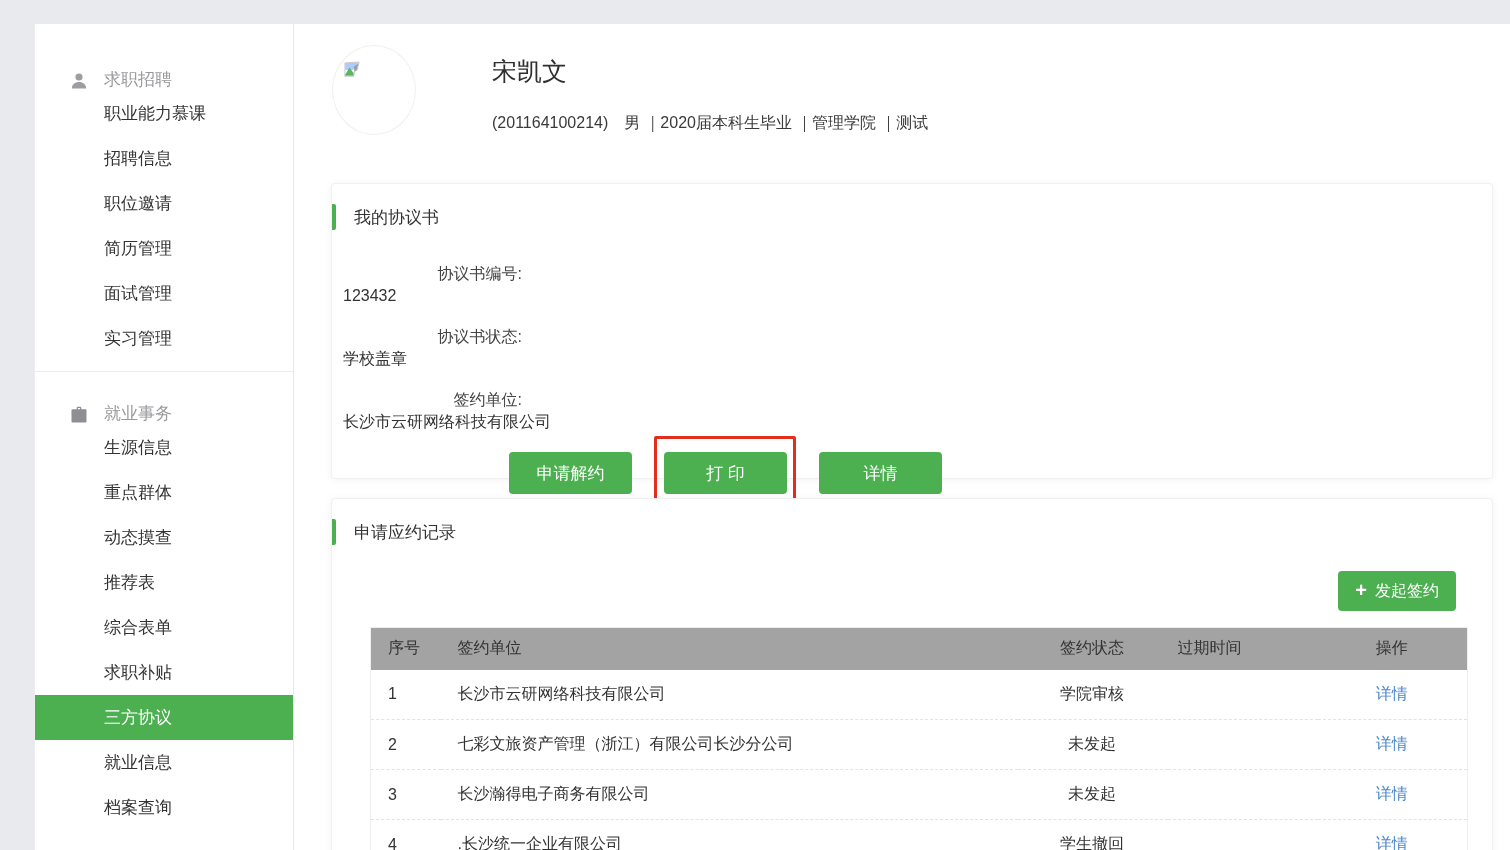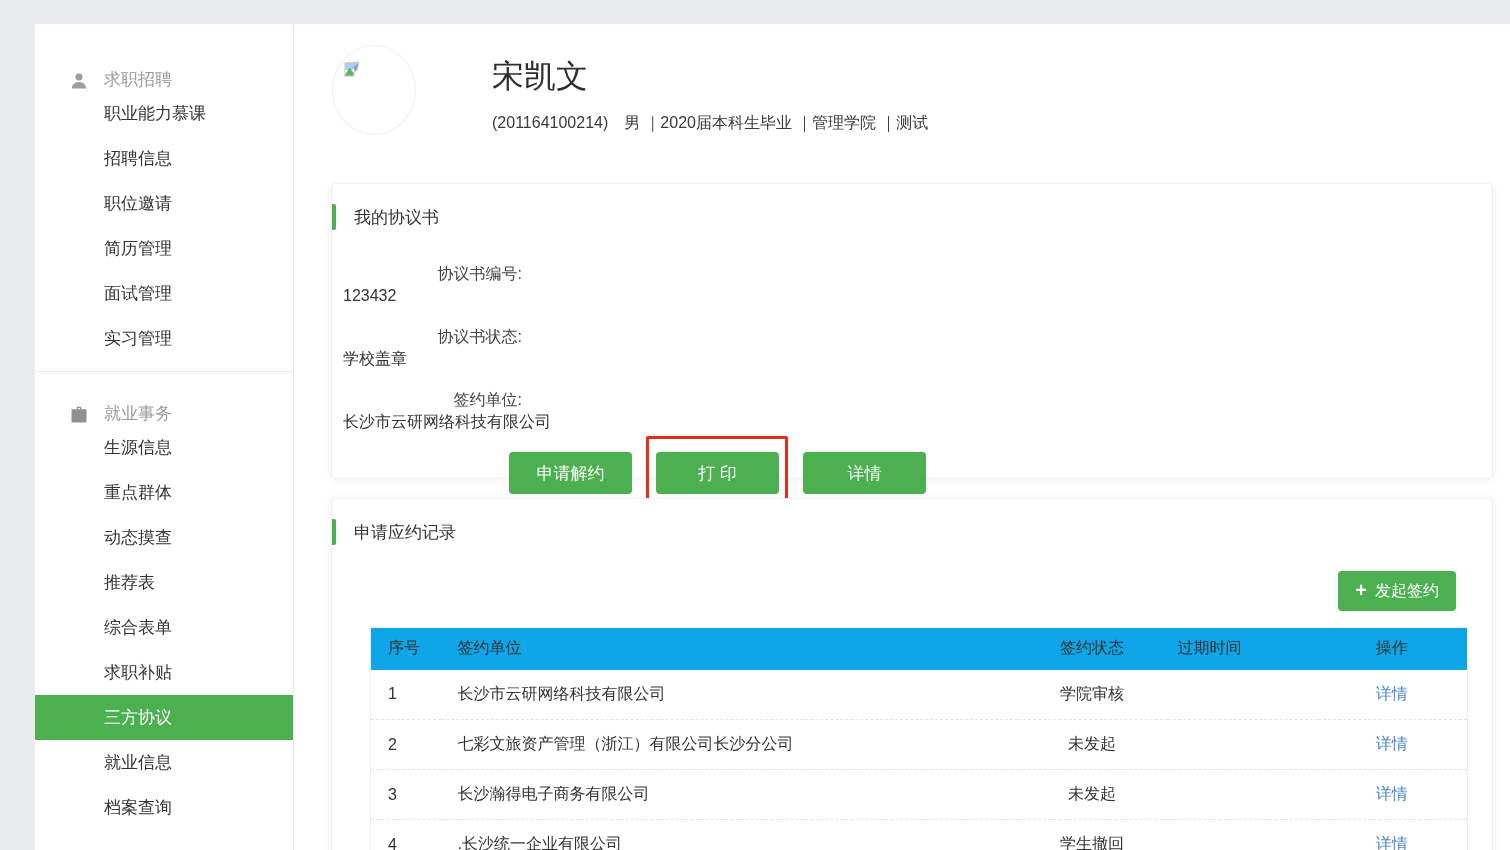--- a/index.html
+++ b/index.html
@@ -27,40 +27,40 @@
 
   
   .main { position:absolute; left:295px; top:24px; width:1215px; height:826px; background:#fff; overflow:hidden; }
 
   .profile { position:relative; height:113px; margin:21px 0 0 37px; }
   .avatar {
     position:absolute; left:0; top:0; width:84px; height:90px;
     border:1px solid #f0f0f0; border-radius:50%; background:#fff;
   }
   .avatar .broken { position:absolute; left:9px; top:14px; width:20px; height:20px; }
-  .profile-name { position:absolute; left:160px; top:10px; font-size:32px; color:#2f2f2f; }
+  .profile-name { position:absolute; left:160px; top:10px; font-size:25px; color:#2f2f2f; }
   .profile-meta { position:absolute; left:160px; top:68px; font-size:16px; color:#3a3a3a; }
 
   .card {
     margin-left:36px; margin-right:17px; background:#fff; position:relative;
     border:1px solid #f0f0f2; border-radius:4px; box-shadow:0 1px 8px rgba(0,0,0,.05);
   }
   .card.agreement { margin-top:25px; height:296px; }
   .card.records { margin-top:19px; height:386px; }
 
   .sec-title { display:flex; align-items:center; padding-top:20px; }
   .green-bar { width:4px; height:26px; background:#4caf50; margin-right:18px; border-radius:0 2px 2px 0; flex:0 0 auto; }
   .sec-title-text { font-size:17px; color:#333; }
 
   .fields { margin-top:33px; }
   .field { display:flex; font-size:16px; line-height:22px; margin-bottom:19px;flex-direction:column; }
   .field-label { width:190px; text-align:right; color:#444; flex:0 0 auto; }
   .field-value { margin-left:11px; color:#333; }
 
-  .btn-row { display:flex; margin-top:14px; padding-left:177px; gap:24px; }
+  .btn-row { display:flex; margin-top:14px; padding-left:177px; gap:32px; }
   .btn {
     width:123px; height:42px; background:#4caf50; color:#fff; font-size:17px;
     border:none; border-radius:4px; cursor:pointer; font-family:inherit;
   }
   .print-wrap { position:relative; }
   .red-box { position:absolute; left:-10px; right:-9px; top:-16px; bottom:-14px; border:3px solid #e52d1d; border-radius:2px; pointer-events:none; }
 
   .create-btn {
     position:absolute; right:36px; top:72px; height:40px; padding:0 17px;
     background:#4caf50; color:#fff; font-size:16px; border:none; border-radius:4px;
@@ -68,21 +68,21 @@
   }
   .create-btn .plus { font-size:20px; font-weight:bold; line-height:1; margin-top:-2px; }
 
   table.recs {
     position:absolute; left:38px; top:128px; width:1097px;
     border-collapse:collapse; table-layout:fixed; font-size:16px;
     border:1px solid #edeef0;
   }
   table.recs col.c1{width:70px} table.recs col.c2{width:577px}
   table.recs col.c3{width:150px} table.recs col.c4{width:150px} table.recs col.c5{width:150px}
-  table.recs thead tr { background:#0ea5e9; height:42px; }
+  table.recs thead tr { background:#a3a3a3; height:42px; }
   table.recs th { font-weight:normal; color:#333; text-align:left; padding-left:17px; }
   table.recs th.center, table.recs td.center { text-align:center; padding-left:0; }
   table.recs th.pl10 { padding-left:10px; }
   table.recs tbody tr { height:50px; background:#fff; }
   table.recs td { color:#333; padding-left:17px; }
   table.recs td.center { padding-left:0; }
   table.recs tbody tr + tr td { border-top:1px dashed #e3e3e5; }
   .detail-link { color:#4a86c8; cursor:pointer; text-decoration:none; }
 </style>
 </head>

